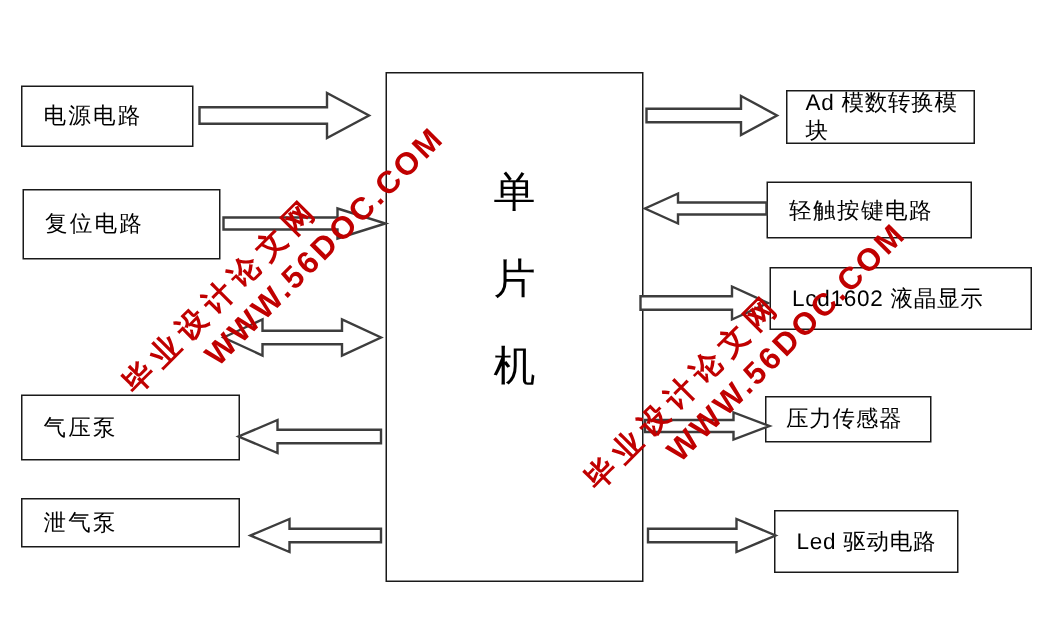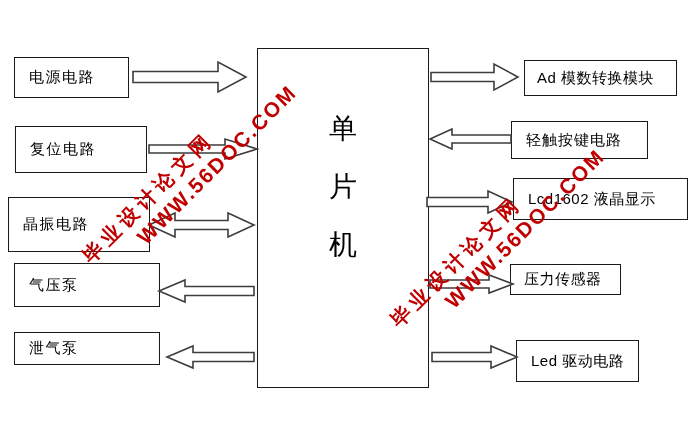--- a/index.html
+++ b/index.html
@@ -11,21 +11,21 @@
     position:absolute;border:1.5px solid #1a1a1a;background:#ffffff;
     display:flex;align-items:center;box-sizing:border-box;
     font-size:15px;color:#000;letter-spacing:1.5px;padding-left:14px;
     z-index:1;
   }
   #box-power   {left:14px;  top:57px;  width:115px; height:41px;}
   #box-reset   {left:15px;  top:126px; width:132px; height:47px;text-align:right;}
   #box-crystal {left:8px;   top:197px; width:142px; height:55px;}
   #box-airpump {left:14px;  top:263px; width:146px; height:44px;}
   #box-release {left:14px;  top:332px; width:146px; height:33px;}
-  #box-ad      {left:524px; top:60px;  width:153px; height:36px; padding-left:12px; letter-spacing:0.5px;}
+  #box-ad      {left:524px; top:60px;  width:126px; height:36px; padding-left:12px; letter-spacing:0.5px;}
   #box-keys    {left:511px; top:121px; width:137px; height:38px; letter-spacing:1px;}
   #box-lcd     {left:513px; top:178px; width:175px; height:42px; letter-spacing:0.5px;}
   #box-pressure{left:510px; top:264px; width:111px; height:31px; padding-left:13px; letter-spacing:0.5px;}
   #box-led     {left:516px; top:340px; width:123px; height:42px; letter-spacing:0.5px;text-align:center;}
   #box-mcu     {left:257px; top:48px;  width:172px; height:340px; padding:0;}
   .mcu-text{
     position:absolute;left:257px;top:112px;width:172px;z-index:2;
     display:flex;flex-direction:column;align-items:center;gap:24px;
     font-size:28px;color:#000;font-family:"Liberation Serif",serif;line-height:34px;
   }
@@ -57,23 +57,20 @@
       <polygon points="430,280 489,280 489,275 513,284 489,293 489,288 430,288" class="arrow"></polygon>
       <polygon points="432,352.5 491,352.5 491,346 517,357 491,368 491,361.5 432,361.5" class="arrow"></polygon>
     </svg>
 
   <div class="box" id="box-power">
     <span>电源电路</span>
   </div>
   <div class="box" id="box-reset">
     <span>复位电路</span>
   </div>
-  <div class="box" id="box-crystal">
-    <span>晶振电路</span>
-  </div>
   <div class="box" id="box-airpump">
     <span>气压泵</span>
   </div>
   <div class="box" id="box-release">
     <span>泄气泵</span>
   </div>
 
   <div class="box" id="box-mcu"></div>
   <div class="mcu-text">
     <span>单</span>

